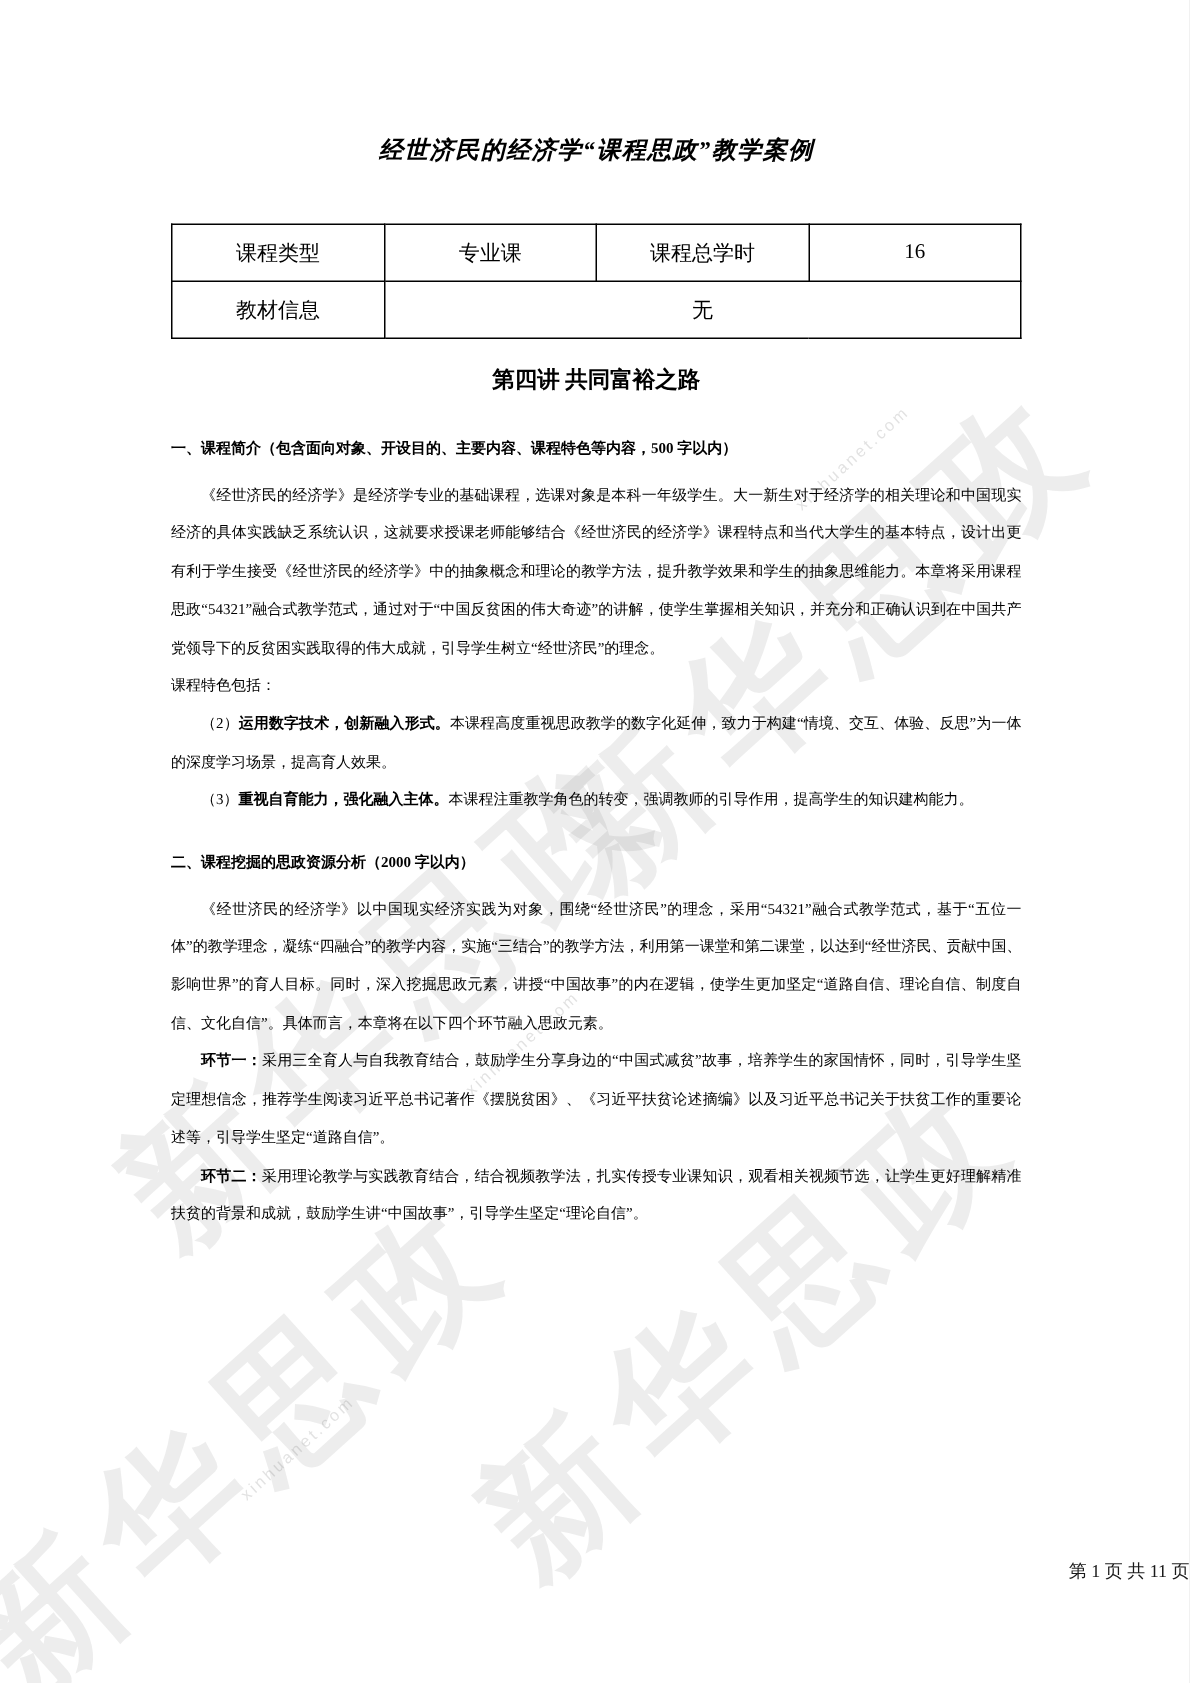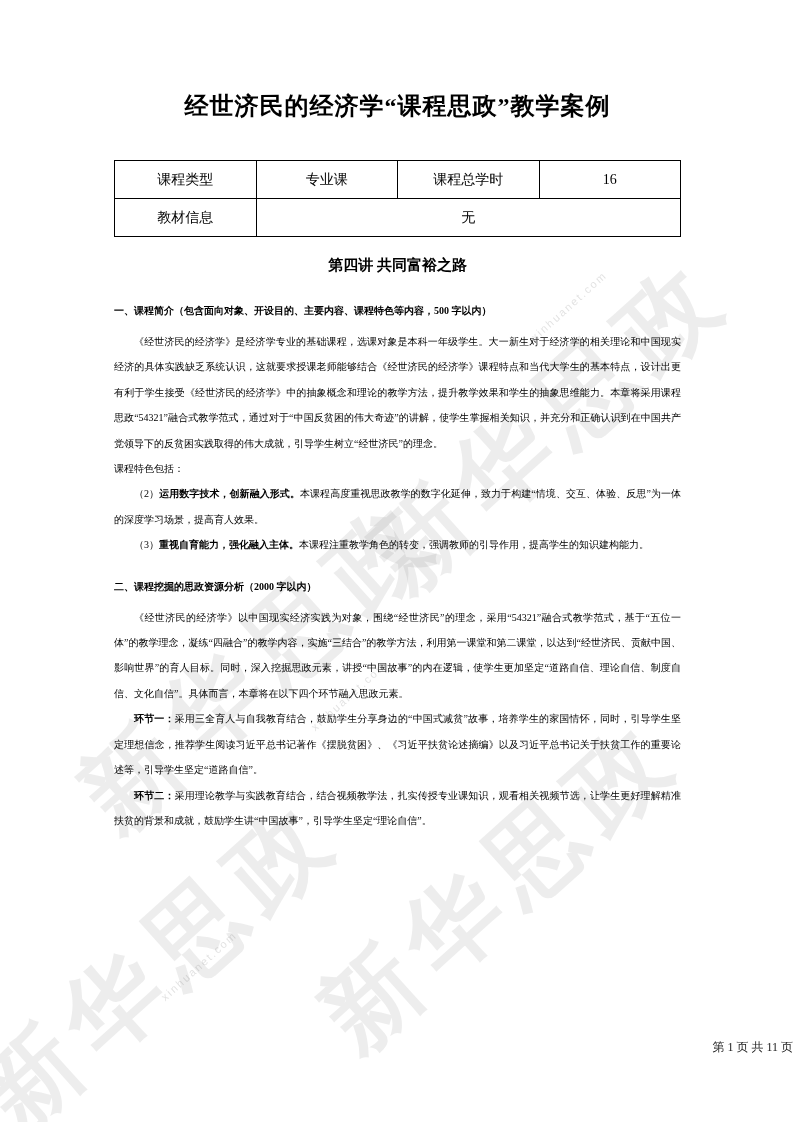--- a/index.html
+++ b/index.html
@@ -36,25 +36,26 @@
     letter-spacing: 2px;
     color: rgba(110, 110, 110, 0.20);
     font-family: "Liberation Sans", sans-serif;
   }
   .content {
     position: relative;
     z-index: 1;
     padding: 90px 112px 0 114px;
   }
   .doc-title {
-    font-size: 24px;
+    font-size: 16px;
     font-weight: bold;
     text-align: center;
     margin: 0 0 38px 0;
     letter-spacing: 1px;
+    font-style: italic;
   }
   table.info-table {
     width: 100%;
     border-collapse: collapse;
     table-layout: fixed;
   }
   table.info-table td {
     border: 1.5px solid #000000;
     height: 38px;
     text-align: center;

